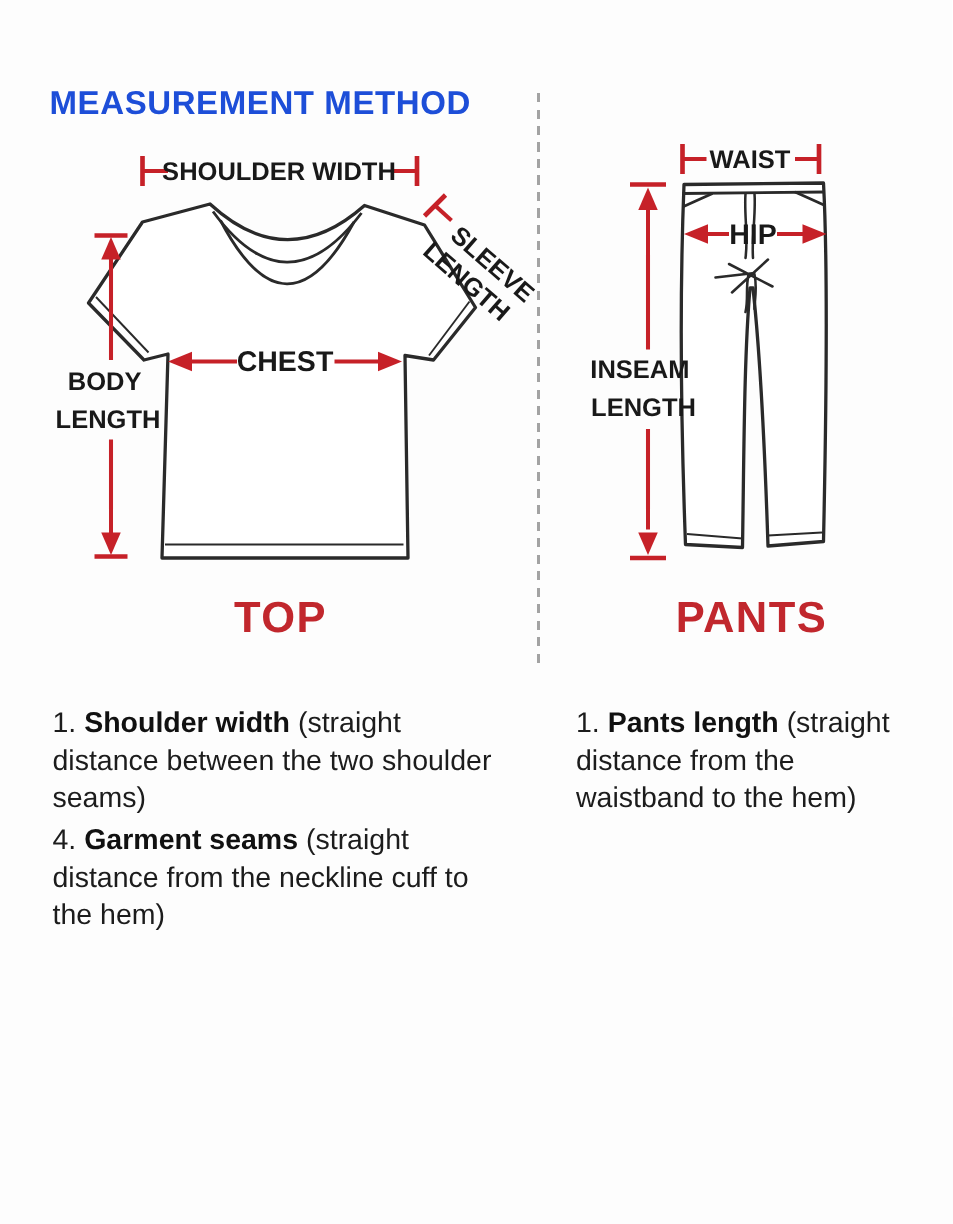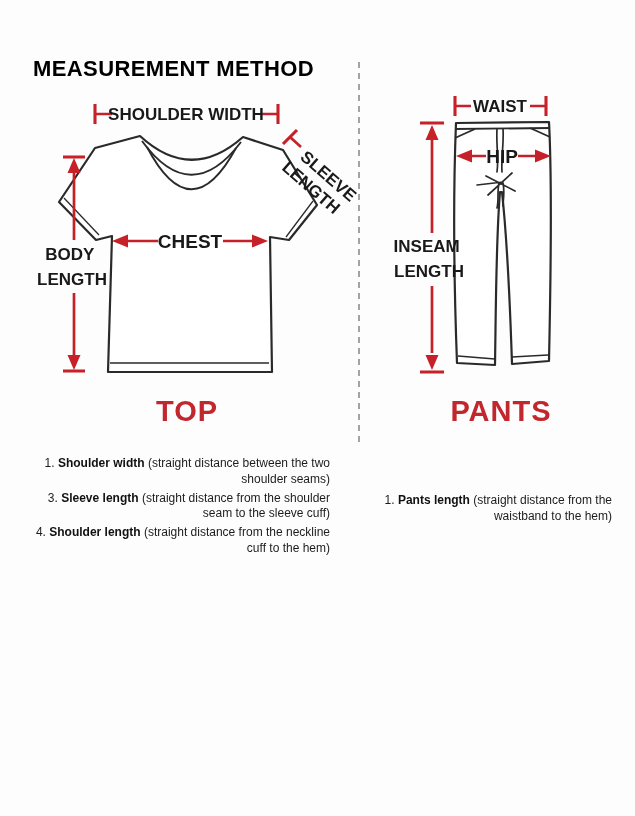--- a/index.html
+++ b/index.html
@@ -1,26 +1,26 @@
 <!DOCTYPE html>
 <html><head>
 <meta charset="utf-8">
 <style>
   html,body{margin:0;padding:0;background:#ffffff;}
   .page{position:relative;width:635px;height:816px;background:#fdfdfd;overflow:hidden;
         font-family:"Liberation Sans",sans-serif;}
   .title{position:absolute;left:33px;top:56px;margin:0;font-size:22px;font-weight:bold;
-         letter-spacing:.4px;color:#000000;white-space:nowrap;}
+         letter-spacing:.4px;color:#1d4ed8;white-space:nowrap;}
   .divider{position:absolute;left:358px;top:62px;width:2px;height:381px;
            background:repeating-linear-gradient(to bottom,#a3a3a3 0 6px,transparent 6px 11px);}
   .svg-top{position:absolute;left:0;top:88px;}
   .svg-pants{position:absolute;left:370px;top:88px;}
-  .col{position:absolute;top:456px;font-size:12px;line-height:1.32;color:#1c1c1c;text-align:right;}
+  .col{position:absolute;top:470px;font-size:19px;line-height:1.32;color:#1c1c1c;}
   .col-left{left:35px;width:295px;}
-  .col-right{left:384px;width:228px;margin-top:37px;}
+  .col-right{left:384px;width:228px;}
   .instr{margin:0 0 3px 0;}
   .instr strong{font-weight:bold;color:#111;}
   
   .garment{fill:#ffffff;stroke:#2a2a2a;stroke-width:2.2px;stroke-linejoin:round;}
   .line1{fill:none;stroke:#2a2a2a;stroke-width:1.3px;}
   .line2{fill:none;stroke:#2a2a2a;stroke-width:1.9px;}
   .draw{fill:none;stroke:#2a2a2a;stroke-width:1.7px;stroke-linecap:round;}
   .red{fill:none;stroke:#c62128;stroke-width:2.7px;}
   .tick{stroke-width:3.1px;}
   .rhead{fill:#c62128;stroke:none;}
@@ -102,21 +102,20 @@
     <text class="dimlabel">
       <tspan x="59" y="164">INSEAM</tspan>
       <tspan x="59" y="189">LENGTH</tspan>
     </text>
 
     <text class="gtitle" x="131" y="333">PANTS</text>
   </svg>
 
   <div class="col col-left">
     <p class="instr"><span>1. </span><strong>Shoulder width</strong><span> (straight distance between the two shoulder seams)</span></p>
-    <p class="instr"><span>3. </span><strong>Sleeve length</strong><span> (straight distance from the shoulder seam to the sleeve cuff)</span></p>
-    <p class="instr"><span>4. </span><strong>Shoulder length</strong><span> (straight distance from the neckline cuff to the hem)</span></p>
+    <p class="instr"><span>4. </span><strong>Garment seams</strong><span> (straight distance from the neckline cuff to the hem)</span></p>
   </div>
 
   <div class="col col-right">
     <p class="instr"><span>1. </span><strong>Pants length</strong><span> (straight distance from the waistband to the hem)</span></p>
   </div>
 
 </div>
 
 </body></html>

